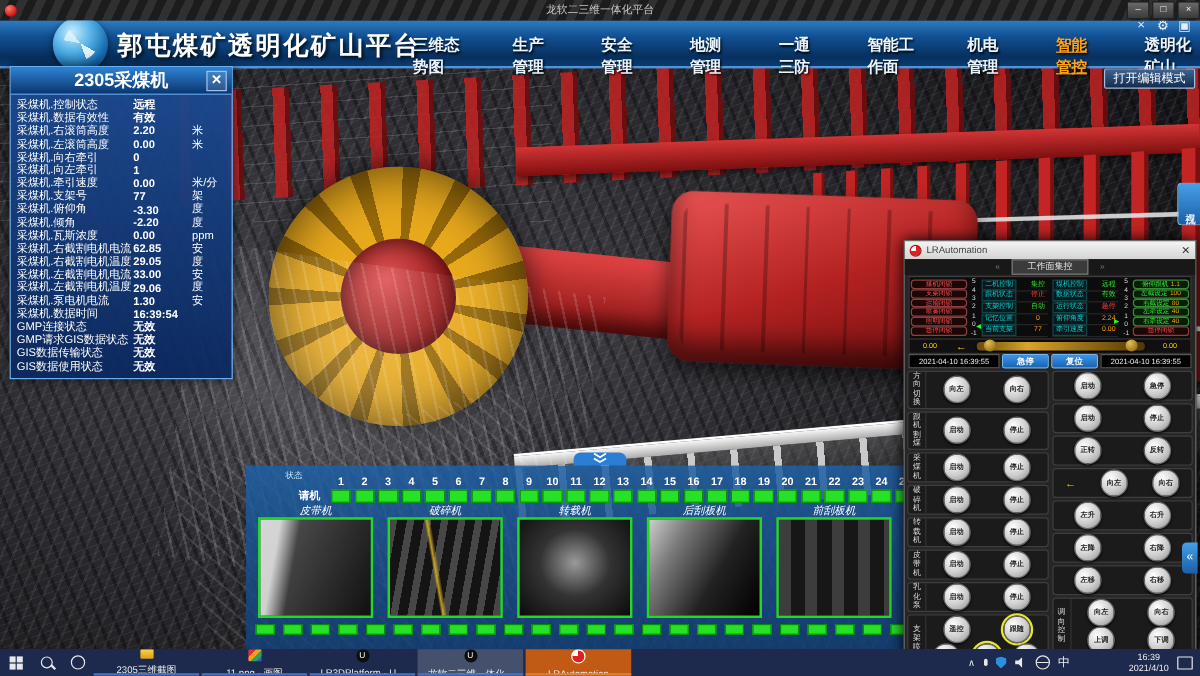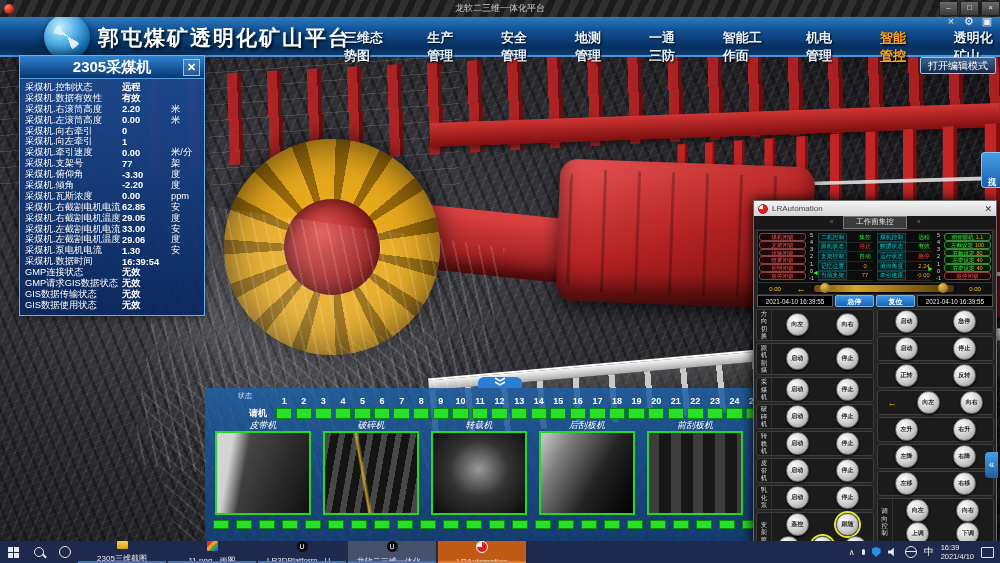--- a/index.html
+++ b/index.html
@@ -79,21 +79,21 @@
       repeating-linear-gradient(70deg,rgba(255,255,255,.25) 0 2px,rgba(0,0,0,0) 2px 12px),
       radial-gradient(ellipse at 40% 30%,rgba(255,255,255,.3),rgba(0,0,0,0) 60%);}
   .jets{position:absolute;left:160px;top:300px;width:300px;height:190px;opacity:.4;transform:rotate(-14deg);
     background:repeating-linear-gradient(55deg,rgba(255,255,255,.25) 0 2px,rgba(0,0,0,0) 2px 11px);}
 
   .viewpoint{position:absolute;right:0;top:152px;width:18px;height:34px;z-index:6;
     background:linear-gradient(#46a0e6,#1a5fa8);border-radius:4px 0 0 4px;border:1px solid #8cc4ee;border-right:none;
     color:#fff;font-size:9px;writing-mode:vertical-rl;text-align:center;line-height:16px;}
 
   
-  .lpanel{position:absolute;left:19px;top:55px;width:184px;z-index:10;
+  .lpanel{position:absolute;left:8px;top:55px;width:184px;z-index:10;
     background:linear-gradient(180deg,rgba(28,76,148,.94),rgba(10,40,96,.94));
     border:1px solid #6ab0f0;box-shadow:0 0 10px rgba(0,0,0,.6);}
   .lp-title{height:22px;position:relative;display:flex;align-items:center;justify-content:center;
     background:linear-gradient(180deg,#2f83d2,#0a3570);color:#fff;font-weight:bold;font-size:15px;
     border-bottom:1px solid #5aa0e0;}
   .lp-close{position:absolute;right:4px;top:3px;width:15px;height:15px;color:#fff;font-size:11px;
     line-height:15px;text-align:center;border:1px solid #9cc4ea;background:rgba(255,255,255,.12);}
   .lp-rows{padding:3px 0 4px;}
   .lp-row{display:flex;height:10.9px;align-items:center;font-size:9.3px;color:#fff;}
   .lp-label{width:97px;padding-left:5px;white-space:nowrap;overflow:hidden;}
@@ -205,21 +205,21 @@
   .tico.unreal{background:#0d0d0d;border-radius:50%;width:11px;height:11px;}
   .tico.lr{background:conic-gradient(#d22 0 270deg,#fff 270deg 360deg);border-radius:50%;width:10px;height:10px;border:1px solid #fff;}
   .tray{margin-left:auto;display:flex;align-items:center;gap:7px;padding-right:6px;font-size:9px;}
   .i-chev{font-size:8px;color:#e8e8e8;}
   .i-mic{width:3px;height:6px;background:#e8e8e8;border-radius:2px;box-shadow:0 7px 0 -2px #e8e8e8;}
   .i-shield{width:9px;height:10px;background:#2e8fe0;clip-path:polygon(50% 0,100% 18%,100% 58%,50% 100%,0 58%,0 18%);}
   .i-spk{width:10px;height:9px;background:#e8e8e8;clip-path:polygon(0 32%,32% 32%,62% 0,62% 100%,32% 68%,0 68%);}
   .i-globe{width:10px;height:10px;border:1px solid #e8e8e8;border-radius:50%;
     background:linear-gradient(transparent 45%,#e8e8e8 45% 55%,transparent 55%);}
   .i-ime{font-size:10px;}
-  .clock{text-align:left;font-size:7.5px;line-height:1.25;}
+  .clock{text-align:center;font-size:7.5px;line-height:1.25;margin-left:42px;}
   .i-note{width:11px;height:9px;border:1px solid #e8e8e8;border-radius:1px;}
 </style>
 </head>
 <body>
 
 <div class="stage">
 
   <div class="titlebar">
     <div class="tb-logo"></div>
     <div class="tb-title">龙软二三维一体化平台</div>

